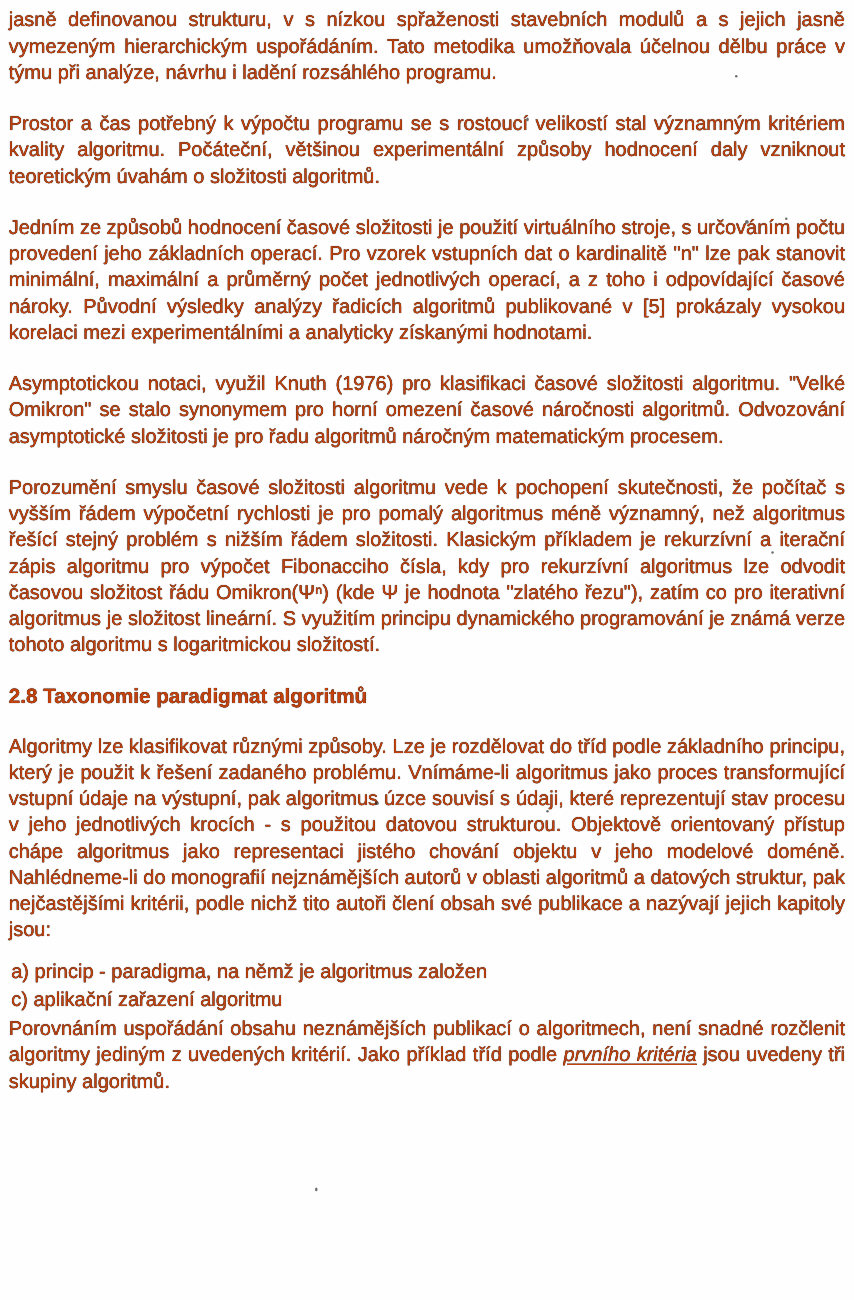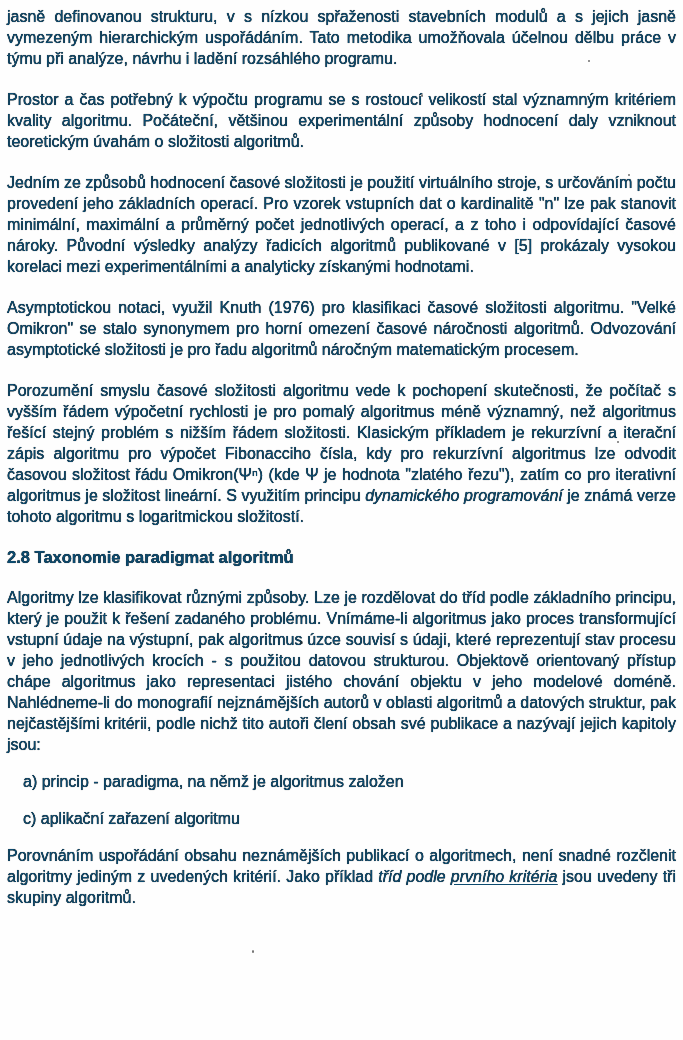--- a/index.html
+++ b/index.html
@@ -9,39 +9,39 @@
   }
   .page {
     width: 683px;
     height: 1040px;
     background: #fefefe;
     position: relative;
     overflow: hidden;
     box-sizing: border-box;
     padding: 6px 7px 0 7px;
     font-family: "Liberation Sans", sans-serif;
-    color: #0c4a6e;
+    color: #c2410c;
   }
   .blk {
     font-size: 16px;
     line-height: 21px;
     margin: 0 0 20px 0;
     text-align: justify;
     
     text-shadow: 0 0 0.7px rgba(0,0,0,0.95), 0 0 0.4px rgba(0,0,0,0.7);
   }
   h2.blk {
     font-size: 16.5px;
     font-weight: bold;
     text-align: left;
     margin: 0 0 19px 0;
   }
   .pt { margin-bottom: 12px; }
-  .line { margin: 16px; text-align: left; }
-  .i  { font-style: italic; }
+  .line { margin: 2px; text-align: left; }
+  .i  { }
   .iu { font-style: italic; text-decoration: underline; text-underline-offset: 2px; }
   .noise {
     position: absolute;
     background: #222;
     border-radius: 50%;
     opacity: 0.65;
   }
 </style>
 </head>
 <body>

